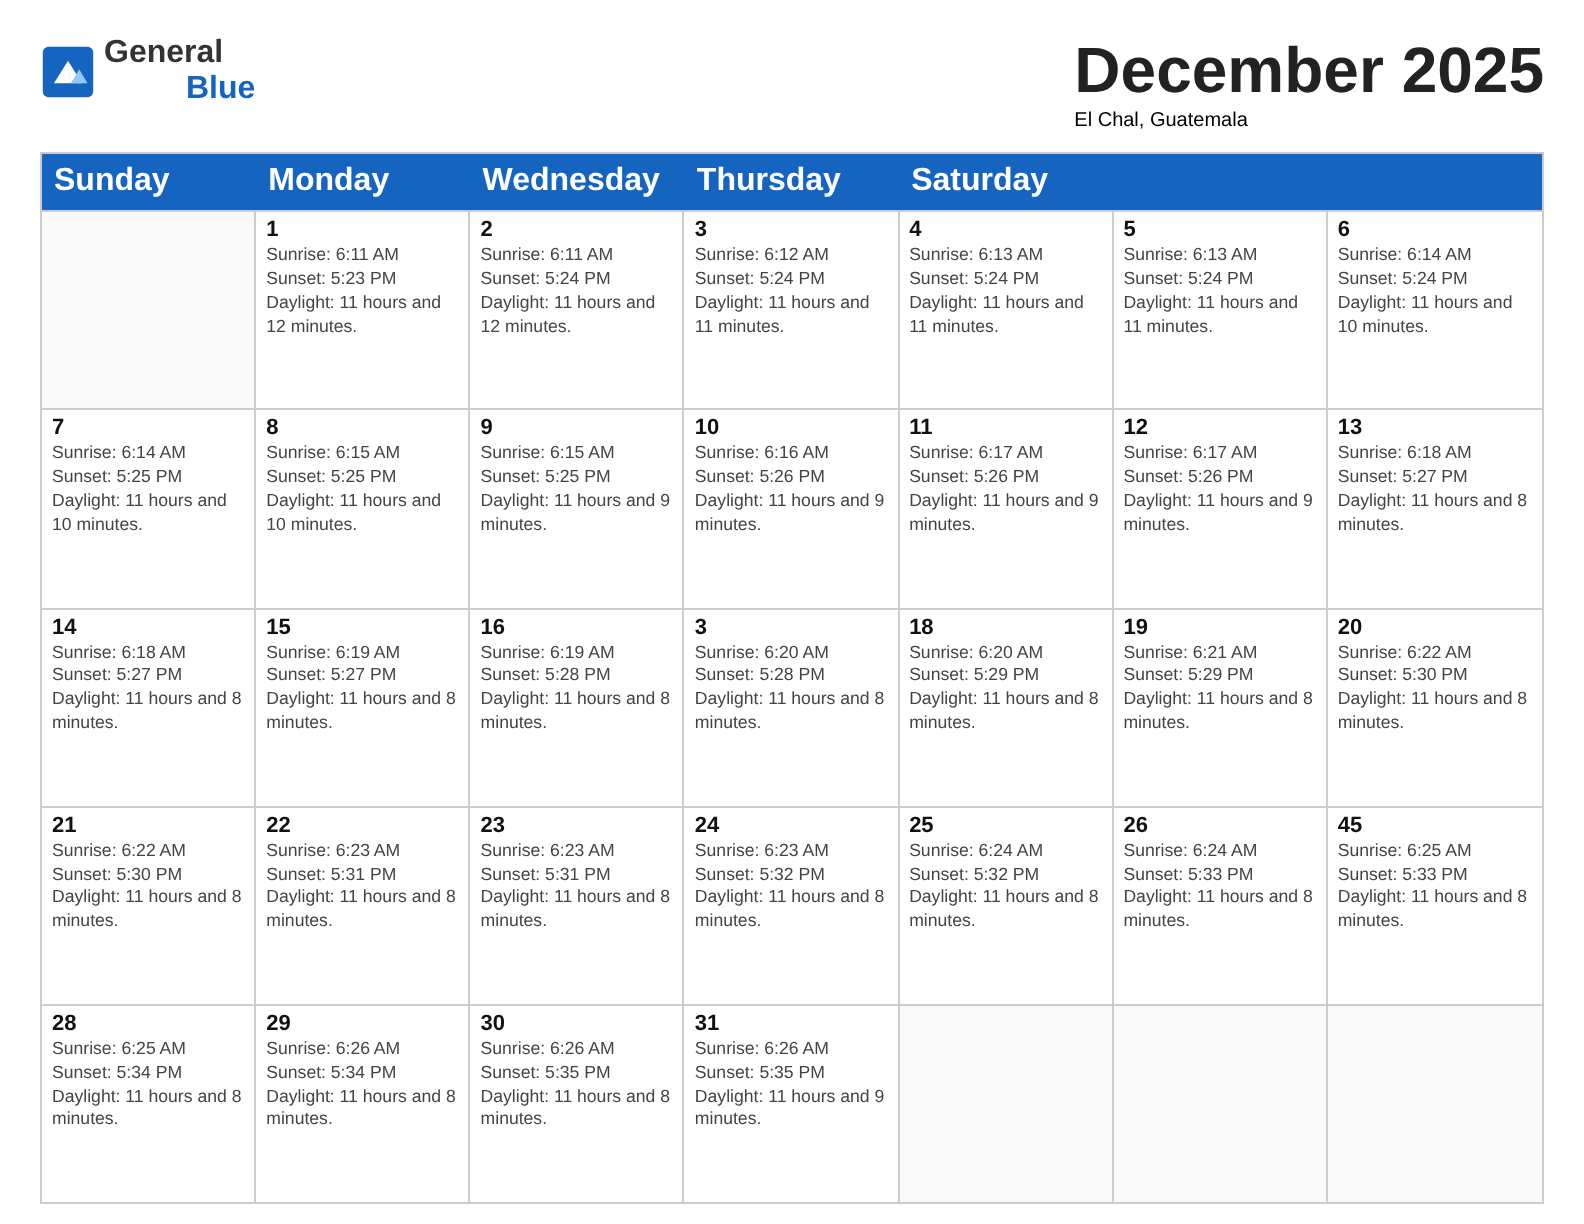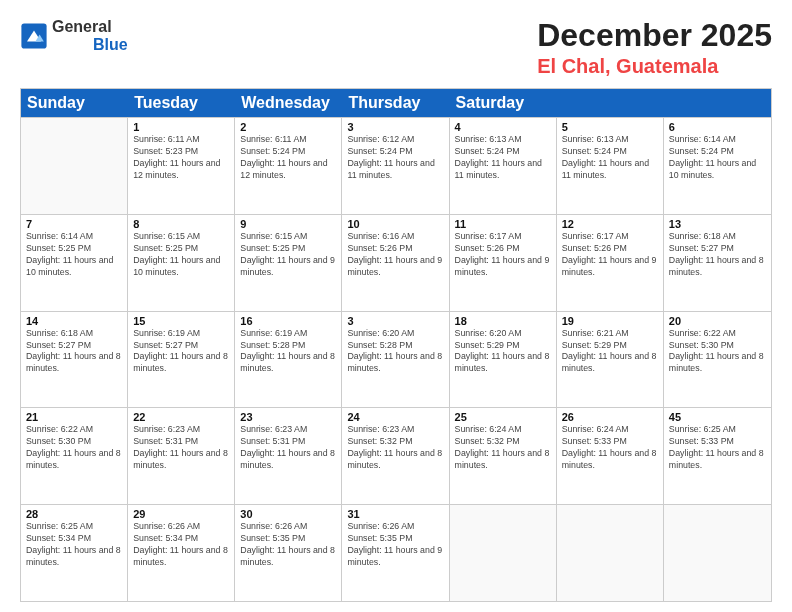--- a/index.html
+++ b/index.html
@@ -48,24 +48,23 @@
     }
     .title-block {
     }
     .month-year {
       font-size: 32px;
       font-weight: bold;
       color: #222;
       line-height: 1.1;
     }
     .location {
-      font-size: 20px;
-      color: #ef4444;
+      font-size: 10px;
+      color: #000000;
       margin-top: 2px;
-      font-weight: bold;
     }
     .calendar {
       flex: 1;
       display: flex;
       flex-direction: column;
       border: 1px solid #ccc;
     }
     .cal-header {
       display: grid;
       grid-template-columns: repeat(7, 1fr);
@@ -134,21 +133,21 @@
     </div>
     <div class="title-block">
       <div class="month-year">December 2025</div>
       <div class="location">El Chal, Guatemala</div>
     </div>
   </div>
 
   <div class="calendar">
     <div class="cal-header" id="cal-header">
         <div class="cal-header-cell">Sunday</div>
-        <div class="cal-header-cell">Tuesday</div>
+        <div class="cal-header-cell">Monday</div>
         <div class="cal-header-cell">Wednesday</div>
         <div class="cal-header-cell">Thursday</div>
         <div class="cal-header-cell">Saturday</div>
       </div>
     <div class="cal-body" id="cal-body">
         <div class="cal-row">
           <div class="cal-cell empty"></div>
           <div class="cal-cell">
             <span class="cell-day">1</span>
             <div class="cell-info">Sunrise: 6:11 AM<br>Sunset: 5:23 PM<br>Daylight: 11 hours and 12 minutes.</div>

